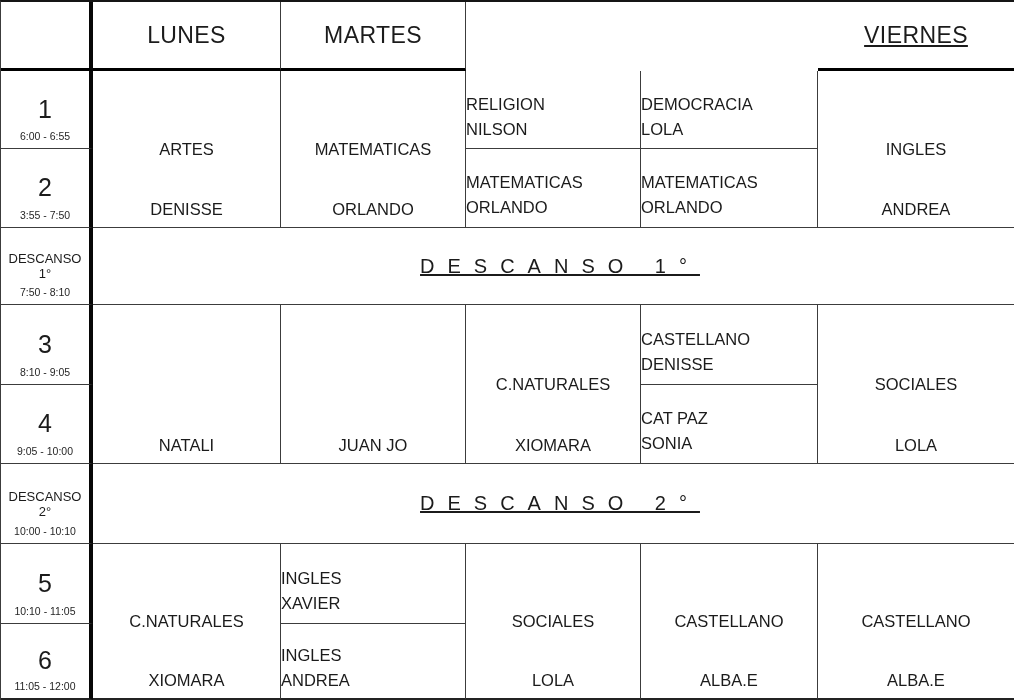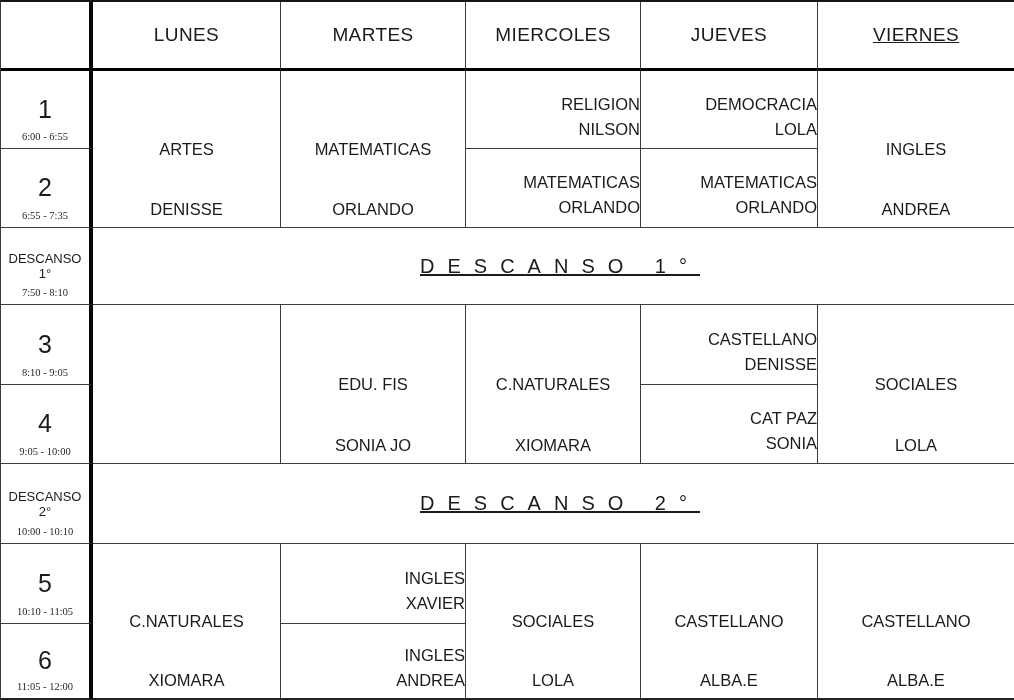--- a/index.html
+++ b/index.html
@@ -22,77 +22,75 @@
     border-right: 1px solid #3c3c3c;
     border-bottom: 1px solid #3c3c3c;
   }
   .header-row { border-bottom: 3px solid #000000; }
   .time-col   { border-right: 4px solid #070707; }
   .col-last   { border-right: none; text-decoration: underline; }
   .row-last   { border-bottom: 2px solid #232323; }
 
   .day-header {
     display: flex; align-items: center; justify-content: center;
-    font-size: 19px; letter-spacing: 0.4px; text-align: center;
+    font-size: 23px; letter-spacing: 0.4px; text-align: center;
   }
   .period-num {
     position: absolute; top: 49%; left: 0; right: 0;
     transform: translateY(-50%);
     text-align: center; font-size: 25px;
   }
   .period-time {
     position: absolute; bottom: 6px; left: 0; right: 0;
-    text-align: center; font-size: 10.5px; color: #262626; font-family: Liberation Serif, serif;
+    text-align: center; font-size: 10.5px; color: #262626;
   }
   .break-label {
     position: absolute; top: 50%; left: 0; right: 0;
     transform: translateY(-50%);
     text-align: center; font-size: 13px;
   }
   .subject, .teacher { font-size: 16.5px; }
   .merged .subject {
     position: absolute; top: 50%; left: 0; right: 0;
     transform: translateY(-50%); text-align: center;
   }
   .merged .teacher {
     position: absolute; bottom: 8px; left: 0; right: 0;
     text-align: center;
   }
   .split {
     display: flex; flex-direction: column;
-    align-items: flex-end; justify-content: center;
+    align-items: flex-start; justify-content: center;
     padding-top: 14px; gap: 6px;
   }
   .split .subject, .split .teacher { line-height: 19px; text-align: center; }
 
   .banner { display: flex; align-items: center; justify-content: center; }
   .banner-text {
     font-size: 20px; letter-spacing: 13px; padding-left: 13px;
     white-space: nowrap;
   }
 </style>
 </head>
 <body>
 
 <div class="timetable">
 
   <div class="cell header-row time-col" style="grid-area:1/1/2/2"></div>
   <div class="cell header-row day-header" style="grid-area:1/2/2/3">LUNES</div>
   <div class="cell header-row day-header" style="grid-area:1/3/2/4">MARTES</div>
-  <div class="cell header-row day-header" style="grid-area:1/4/2/5">MIERCOLES</div>
-  <div class="cell header-row day-header" style="grid-area:1/5/2/6">JUEVES</div>
   <div class="cell header-row day-header col-last" style="grid-area:1/6/2/7">VIERNES</div>
 
   <div class="cell time-col" style="grid-area:2/1/3/2">
     <div class="period-num">1</div>
     <div class="period-time">6:00 - 6:55</div>
   </div>
   <div class="cell time-col" style="grid-area:3/1/4/2">
     <div class="period-num">2</div>
-    <div class="period-time">6:55 - 7:35</div>
+    <div class="period-time">3:55 - 7:50</div>
   </div>
   <div class="cell merged" style="grid-area:2/2/4/3">
     <div class="subject">ARTES</div>
     <div class="teacher">DENISSE</div>
   </div>
   <div class="cell merged" style="grid-area:2/3/4/4">
     <div class="subject">MATEMATICAS</div>
     <div class="teacher">ORLANDO</div>
   </div>
   <div class="cell split" style="grid-area:2/4/3/5">
@@ -126,24 +124,24 @@
 
   <div class="cell time-col" style="grid-area:5/1/6/2">
     <div class="period-num">3</div>
     <div class="period-time">8:10 - 9:05</div>
   </div>
   <div class="cell time-col" style="grid-area:6/1/7/2">
     <div class="period-num">4</div>
     <div class="period-time">9:05 - 10:00</div>
   </div>
   <div class="cell merged" style="grid-area:5/2/7/3">
+    <div class="teacher">NATALI</div>
   </div>
   <div class="cell merged" style="grid-area:5/3/7/4">
-    <div class="subject">EDU. FIS</div>
-    <div class="teacher">SONIA JO</div>
+    <div class="teacher">JUAN JO</div>
   </div>
   <div class="cell merged" style="grid-area:5/4/7/5">
     <div class="subject">C.NATURALES</div>
     <div class="teacher">XIOMARA</div>
   </div>
   <div class="cell split" style="grid-area:5/5/6/6">
     <div class="subject">CASTELLANO</div>
     <div class="teacher">DENISSE</div>
   </div>
   <div class="cell split" style="grid-area:6/5/7/6">

